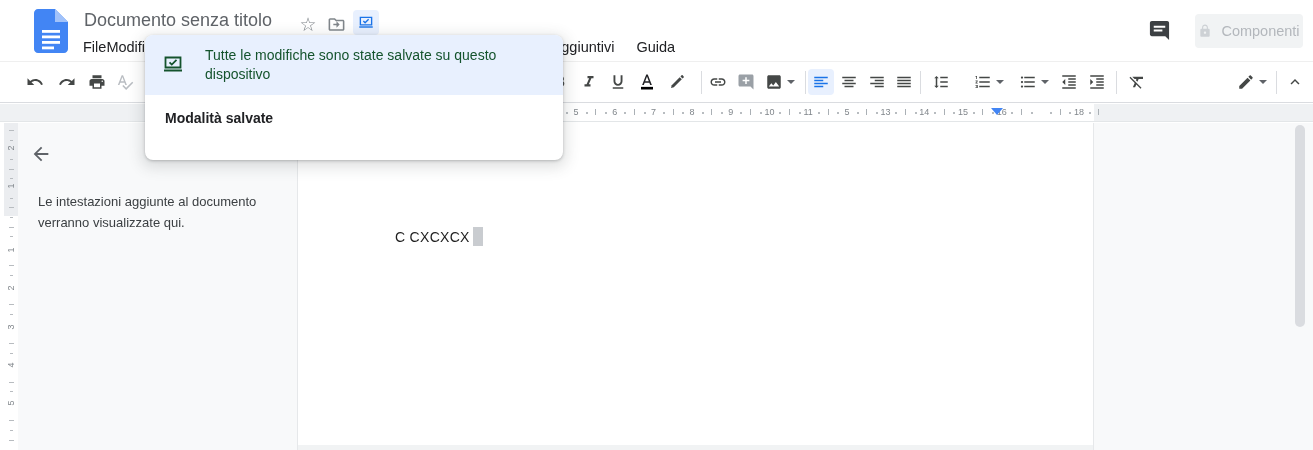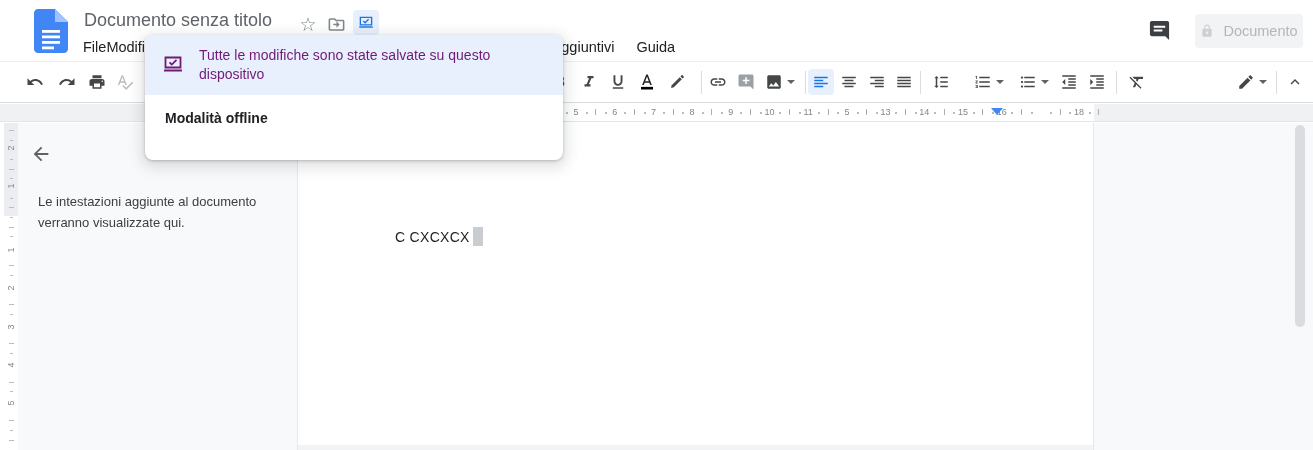--- a/index.html
+++ b/index.html
@@ -54,21 +54,21 @@
 #back-btn svg{width:22px;height:22px}
 #panel-text{position:absolute;left:38px;top:68px;width:236px;font-size:13px;line-height:21px;color:#3c4043}
 #page{position:absolute;left:297px;top:0;width:797px;height:100%;background:#fff;border-left:1px solid #e6e8ea;border-right:1px solid #e6e8ea}
 #page-bottom-strip{position:absolute;left:0;bottom:0;width:100%;height:5px;background:#f1f3f4}
 #doc-line{position:absolute;left:97px;top:104px;font-size:14px;color:#1f1f1f;letter-spacing:.3px;display:flex;align-items:center;white-space:pre}
 #cursor-block{display:inline-block;width:10px;height:19px;background:#c9ccd0;margin-left:3px}
 #scroll-thumb{position:absolute;left:1295px;top:2px;width:10px;height:202px;background:#dadce0;border-radius:5px}
 
 
 #popup{position:absolute;left:145px;top:35px;width:418px;background:#fff;border-radius:8px;overflow:hidden;z-index:60;box-shadow:0 1px 3px rgba(60,64,67,.3),0 4px 14px 4px rgba(60,64,67,.15)}
-#popup-banner{display:flex;align-items:center;gap:14px;background:#e8f0fe;padding:11px 16px;color:#701a75;font-size:14px;line-height:19px}
+#popup-banner{display:flex;align-items:center;gap:20px;background:#e8f0fe;padding:11px 16px;color:#14532d;font-size:14px;line-height:19px}
 #popup-banner svg{width:24px;height:24px;flex:none}
 #popup-banner-text{width:330px}
 #popup-body{padding:15px 20px 22px}
 #popup-heading{font-size:14px;font-weight:bold;color:#202124;margin-bottom:12px}
 #popup-para{font-size:13px;line-height:17.5px;color:#5f6368;max-width:376px}
 </style>
 </head>
 <body>
 
 <div id="app">
@@ -109,21 +109,21 @@
     <div class="tbtn" id="comment-btn">
       <svg viewBox="0 0 24 24">
           <path fill="#3c4043" d="M21.99 4c0-1.1-.89-2-1.99-2H4c-1.1 0-2 .9-2 2v12c0 1.1.9 2 2 2h14l4 4-.01-18z"></path>
           <path fill="#fff" d="M6 7h12v2H6zm0 4h9v2H6z"></path>
         </svg>
     </div>
     <div id="share-btn">
       <svg viewBox="0 0 24 24">
           <path fill="#cdd1d5" d="M18 8h-1V6c0-2.76-2.24-5-5-5S7 3.24 7 6v2H6c-1.1 0-2 .9-2 2v10c0 1.1.9 2 2 2h12c1.1 0 2-.9 2-2V10c0-1.1-.9-2-2-2zm-6 9c-1.1 0-2-.9-2-2s.9-2 2-2 2 .9 2 2-.9 2-2 2zm3.1-9H8.9V6c0-1.71 1.39-3.1 3.1-3.1 1.71 0 3.1 1.39 3.1 3.1v2z"></path>
         </svg>
-      <span>Documento</span>
+      <span>Componenti</span>
     </div>
   </div>
 
   <div id="toolbar">
       <div class="tb-btn" style="left: 22px;">
         <svg viewBox="0 0 24 24">
           <path fill="currentColor" d="M12.5 8c-2.65 0-5.05.99-6.9 2.6L2 7v9h9l-3.62-3.62c1.39-1.16 3.16-1.88 5.12-1.88 3.54 0 6.55 2.31 7.6 5.5l2.37-.78C21.08 11.03 17.15 8 12.5 8z"></path>
         </svg>
       </div>
       <div class="tb-btn" style="left: 54px;">
@@ -368,17 +368,17 @@
   <div id="popup">
     <div id="popup-banner">
       <svg viewBox="0 0 24 24">
           <path fill="none" stroke="currentColor" stroke-width="1.8" d="M4.5 4.5h15v10h-15z"></path>
           <path fill="currentColor" d="M3 16.4h18v2.2H3z"></path>
           <path fill="none" stroke="currentColor" stroke-width="1.8" d="M8.5 9.3l2.3 2.3 4.7-4.7"></path>
         </svg>
       <div id="popup-banner-text">Tutte le modifiche sono state salvate su questo dispositivo</div>
     </div>
     <div id="popup-body">
-      <div id="popup-heading">Modalità offline</div>
+      <div id="popup-heading">Modalità salvate</div>
     </div>
   </div>
 
 </div>
 
 </body></html>

